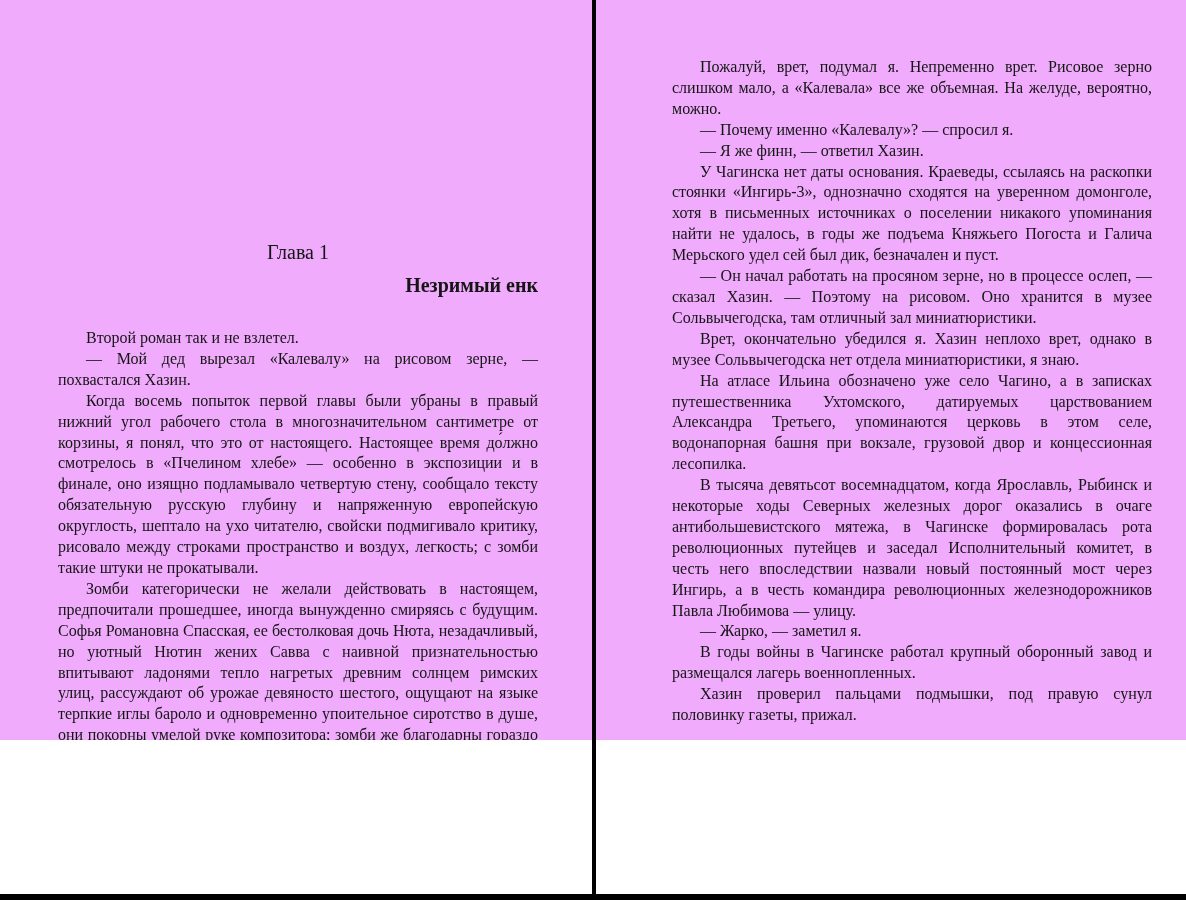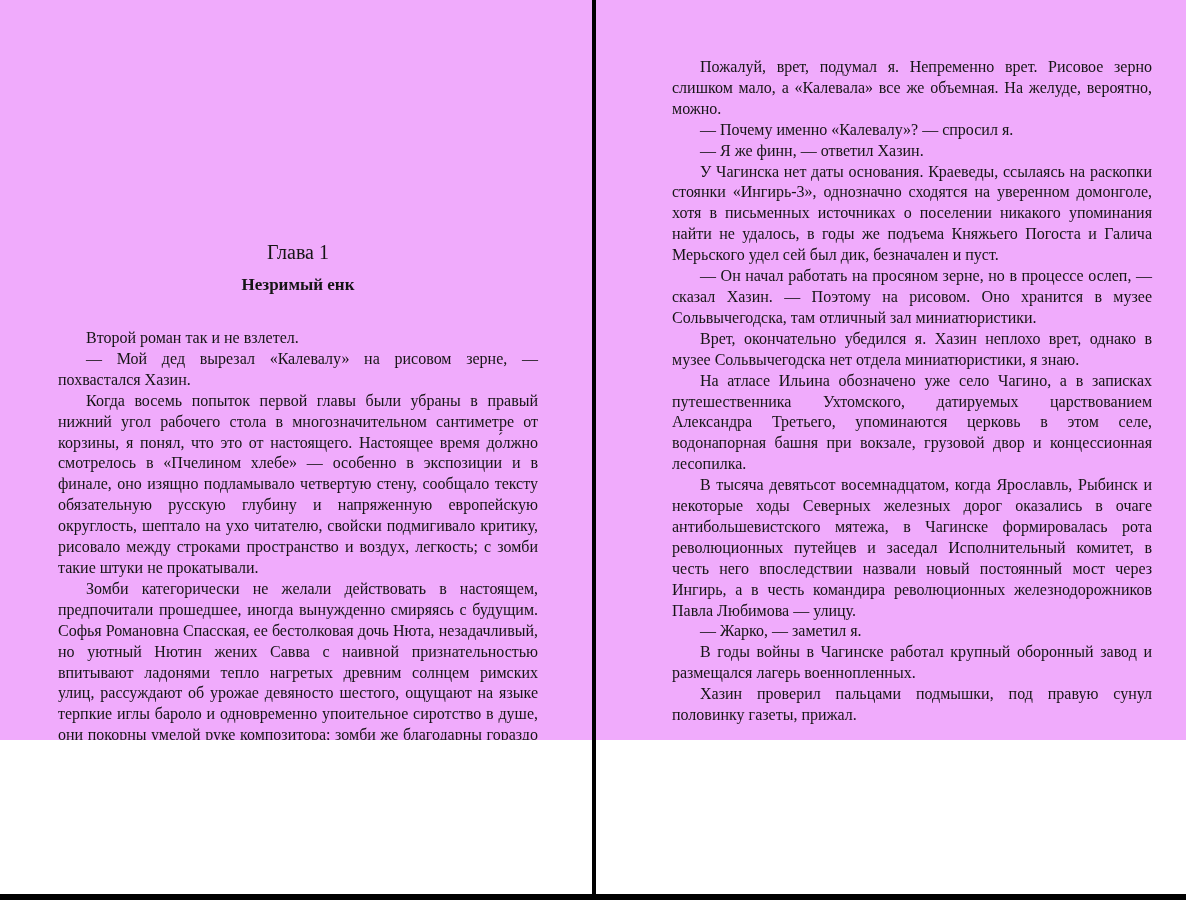--- a/index.html
+++ b/index.html
@@ -32,22 +32,22 @@
   .page-left  .column { left: 58px; top: 240px; width: 480px; }
   .page-right .column { left: 76px; top: 57px;  width: 480px; }
 
   .chapter-heading {
     text-align: center;
     font-size: 20px;
     line-height: 24px;
     margin-bottom: 9px;
   }
   .chapter-title {
-    text-align: center;
-    font-size: 17px;
+    text-align: right;
+    font-size: 20px;
     line-height: 24px;
     font-weight: 700;
     margin-bottom: 31px;
   }
 
   .para {
     font-size: 16px;
     line-height: 20.9px;
     text-align: justify;
     text-indent: 28px;

